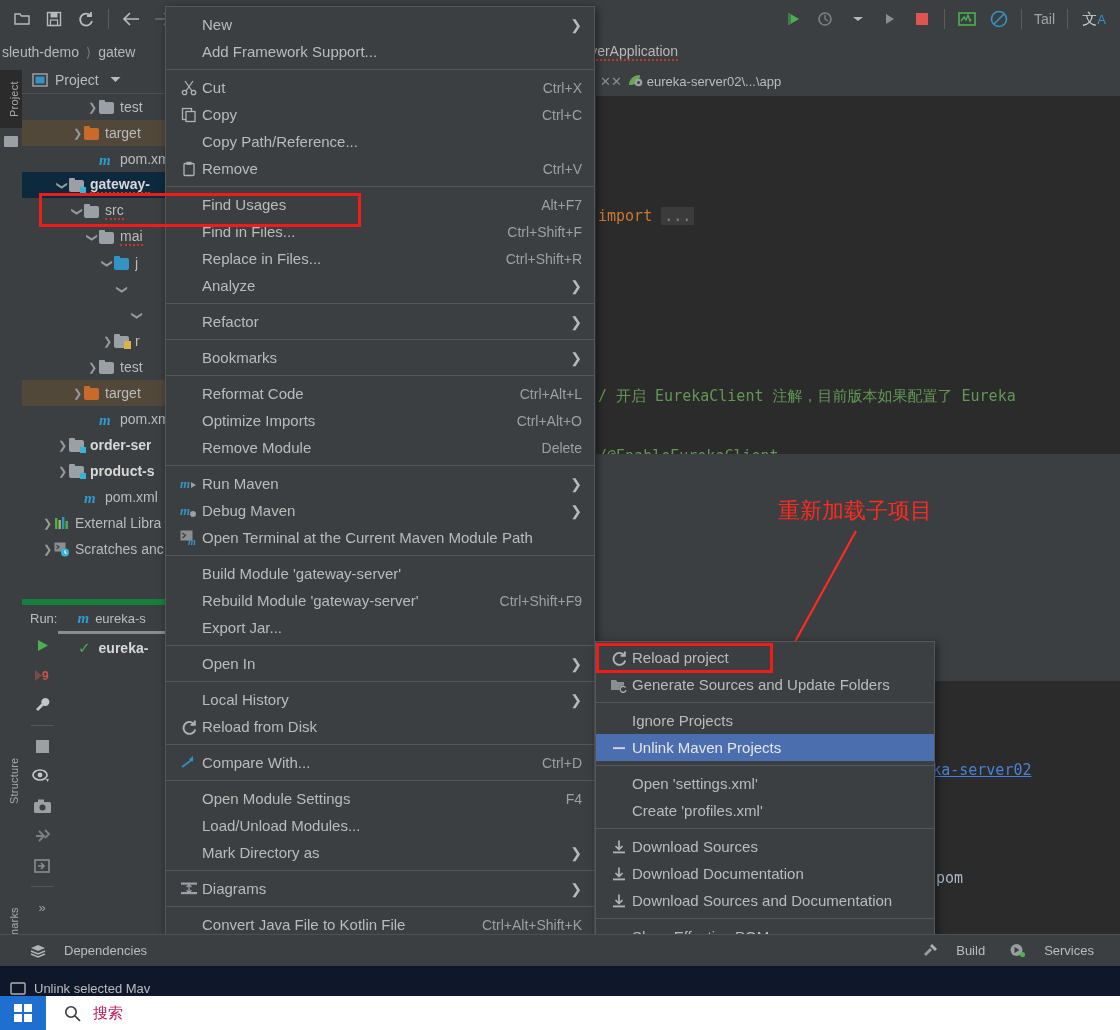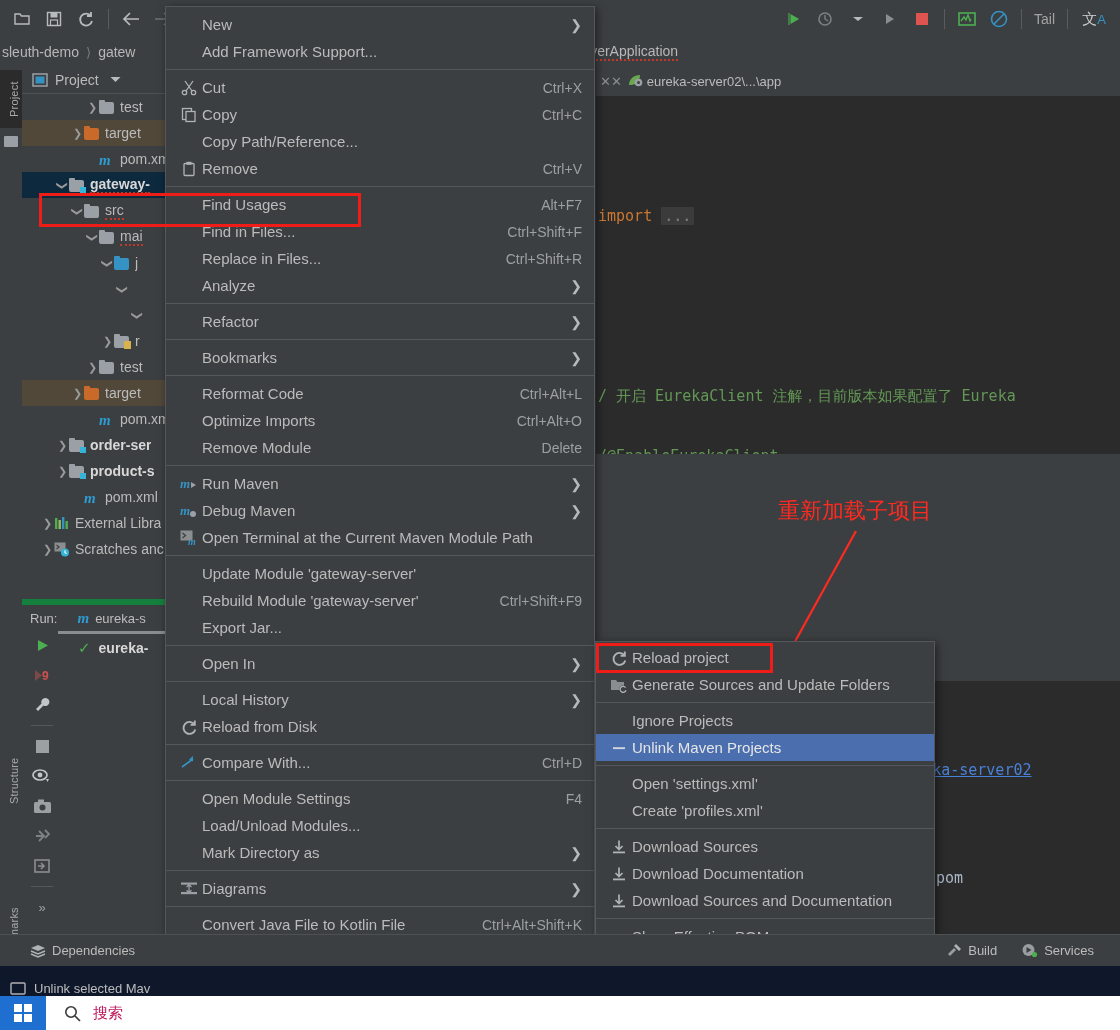--- a/index.html
+++ b/index.html
@@ -99,21 +99,21 @@
   .rt { width: 24px; height: 24px; display:flex; align-items:center; justify-content:center;
         color:#9a9d9e; }
   .rt-div { width: 22px; height: 1px; background: #55585a; margin: 2px 0; }
 
   
   .bottombar {
     position: absolute; left: 0; top: 934px; width: 1120px; height: 32px;
     background: #3c3f41; border-top: 1px solid #4e5152;
     display: flex; align-items: center; font-size: 13px; color: #bcbcbc;
   }
-  .bb-item { display:flex; align-items:center; gap:6px; padding: 0 12px; }
+  .bb-item { display:flex; align-items:center; gap:18px; padding: 0 12px; }
   
   .statusbar {
     position: absolute; left: 0; top: 966px; width: 1120px; height: 30px;
     background: #0f172a; display:flex; align-items:flex-end;
     font-size: 13px; color: #bcbcbc; padding-left: 10px; gap: 8px;
   }
   
   .taskbar {
     position: absolute; left: 0; top: 996px; width: 1120px; height: 34px;
     background: #ffffff; display:flex; align-items:center;
@@ -685,21 +685,21 @@
             <rect x="0.5" y="0.5" width="12" height="10" fill="#8b8e8f"></rect>
             <path d="M2.5 3l3 2.5-3 2.5" fill="none" stroke="#3c3f41" stroke-width="1.3"></path>
             <text x="8" y="15" font-family="serif" font-style="italic" font-weight="bold" font-size="10" fill="#3592c4">m</text>
           </svg>
         </span>
         <span class="mi-lbl">Open Terminal at the Current Maven Module Path</span>
       </div>
       <div class="msep"></div>
       <div class="mi">
         <span class="mi-ico"></span>
-        <span class="mi-lbl">Update Module 'gateway-server'</span>
+        <span class="mi-lbl">Build Module 'gateway-server'</span>
       </div>
       <div class="mi">
         <span class="mi-ico"></span>
         <span class="mi-lbl">Rebuild Module 'gateway-server'</span>
         <span class="mi-key">Ctrl+Shift+F9</span>
       </div>
       <div class="mi">
         <span class="mi-ico"></span>
         <span class="mi-lbl">Export Jar...</span>
       </div>

